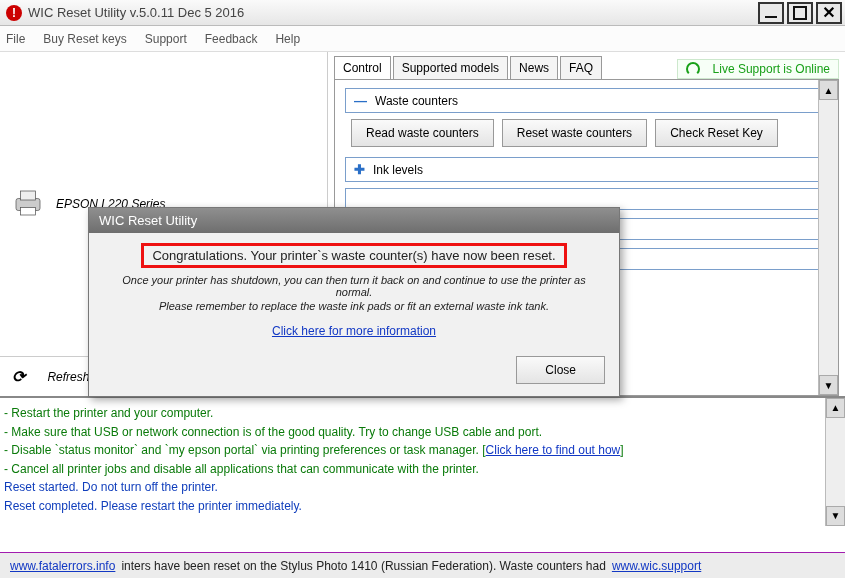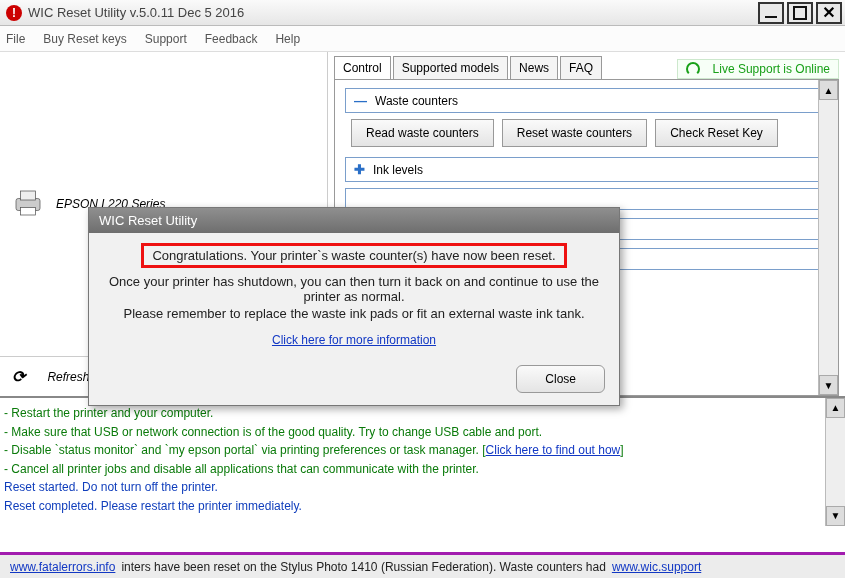--- a/index.html
+++ b/index.html
@@ -40,30 +40,30 @@
 .rightscroll { position:absolute; right:0; top:0; bottom:0; width:20px; background:#eee; border-left:1px solid #bbb; display:flex; flex-direction:column; justify-content:space-between;}
 .arrow { height:20px; display:flex; align-items:center; justify-content:center; background:#ddd; border:1px solid #aaa; font-size:10px;}
 
 .loglines { border-top:2px solid #888; padding:6px 4px; font-family: Verdana, sans-serif; font-size:12px; line-height:1.55; height:130px; position:relative;}
 .loglines .line { white-space:nowrap; }
 .green { color:#0a7a0a; }
 .blue { color:#103ebc; }
 .link { color:#1238c4; text-decoration:underline; }
 .logscroll{ position:absolute; right:0; top:0; bottom:0; width:20px; background:#eee; border-left:1px solid #bbb; display:flex; flex-direction:column; justify-content:space-between;}
 
-.statusbar { position:absolute; bottom:0; left:0; right:0; height:26px; background:#ececec; border-top:3px solid #a21caf; display:flex; align-items:center; padding:0 10px; gap:6px; font-size:12px; color:#222;}
+.statusbar { position:absolute; bottom:0; left:0; right:0; height:26px; background:#ececec; border-top:1px solid #a21caf; display:flex; align-items:center; padding:0 10px; gap:6px; font-size:12px; color:#222;}
 
 .dialog { position:absolute; left:88px; top:207px; width:532px; background:#f1f1f1; border:1px solid #777; box-shadow:3px 3px 8px rgba(0,0,0,.35); }
 .dlg-title { background:linear-gradient(#8f8f8f,#6e6e6e); color:#fff; padding:5px 10px; font-size:13px; }
 .dlg-body { padding:10px 14px 10px 14px; text-align:center; color:#222; font-size:13px; }
 .highlight { border:3px solid #e11; display:inline-block; padding:2px 8px; margin-bottom:4px; font-size:13px;}
-.dlg-body p { margin:2px 0; font-size:13px;}
+.dlg-body p { margin:2px 0; font-size:11px;font-style:italic;}
 .dlg-link { color:#1238c4; text-decoration:underline; display:inline-block; margin-top:10px;}
 .dlg-foot { display:flex; justify-content:flex-end; padding:8px 14px 12px 14px;}
-.dlg-foot .btn { padding:6px 28px;border-radius:6px; }
+.dlg-foot .btn { padding:6px 28px; }
 </style>
 </head>
 <body>
 
 <div class="titlebar">
   <div class="titlebar-icon">!</div>
   <div class="titlebar-text">WIC Reset Utility v.5.0.11 Dec  5 2016</div>
   <div class="winbtns">
     <div class="winbtn min"></div>
     <div class="winbtn max"></div>

